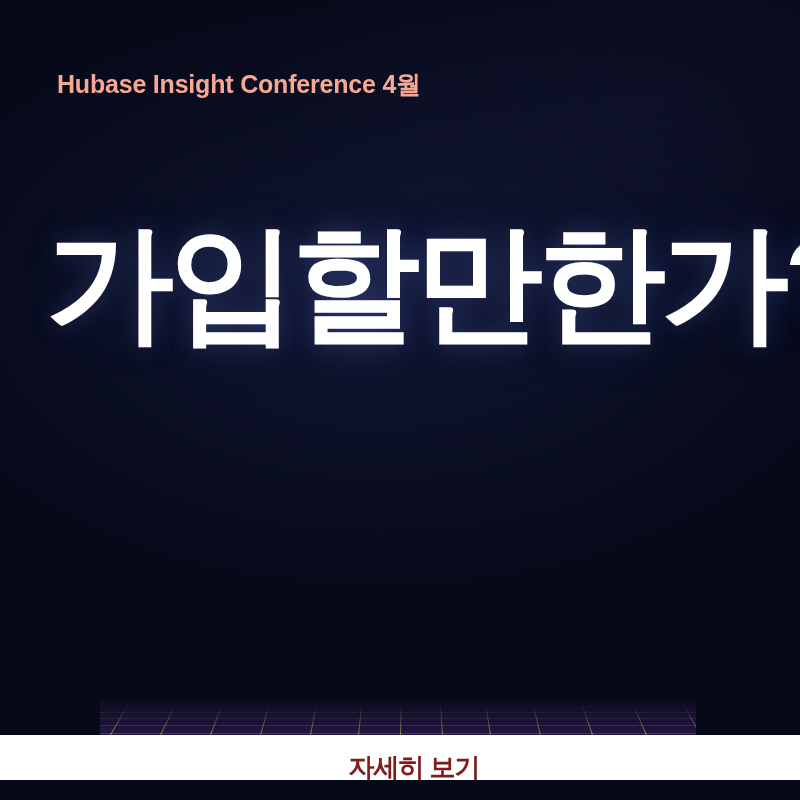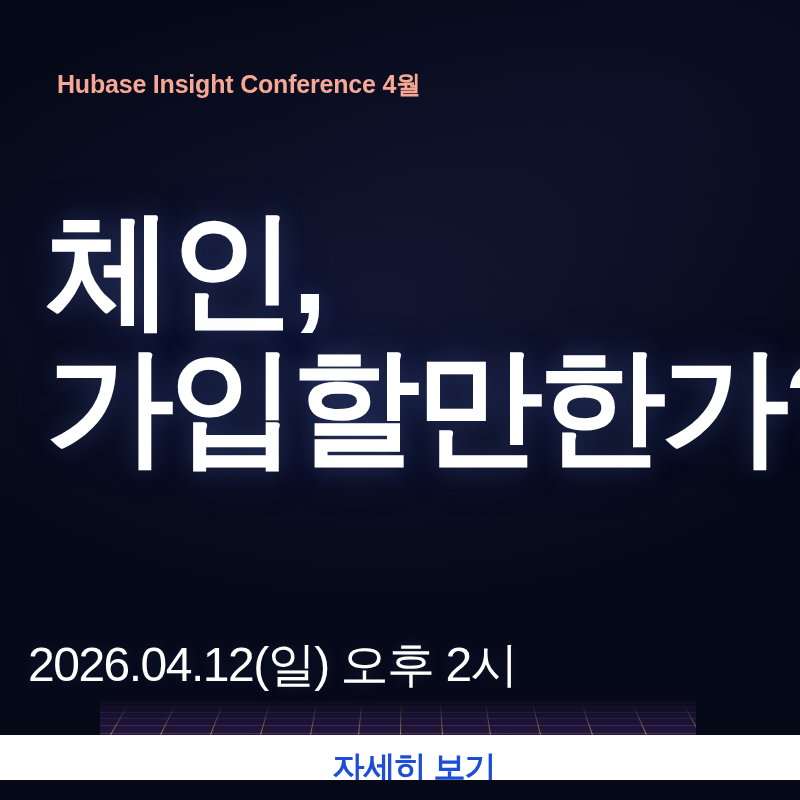--- a/index.html
+++ b/index.html
@@ -132,24 +132,24 @@
     right: 0;
     top: 735px;
     height: 65px;
     background: #ffffff;
     display: flex;
     align-items: center;
     justify-content: center;
     cursor: pointer;
   }
   .cta-bar .cta-label {
-    font-size: 32px;
+    font-size: 26px;
     font-weight: 800;
     letter-spacing: -1px;
-    color: #1d4ed8;
+    color: #7f1d1d;
   }
 </style>
 </head>
 <body>
 
 <div class="poster">
 
   <div class="bg-sheen"></div>
 
   <div class="grid-strip">
@@ -173,24 +173,22 @@
     <div class="vert" style="left:492px;  transform: rotate(-19deg);"></div>
     <div class="vert" style="left:546px;  transform: rotate(-24deg);"></div>
     <div class="vert" style="left:600px;  transform: rotate(-29deg);"></div>
 
     <div class="grid-fade"></div>
   </div>
 
   <div class="eyebrow">Hubase Insight Conference 4월</div>
 
   <div class="headline">
-    <div class="line line-1">체인,</div>
     <div class="line line-2">가입할만한가?</div>
   </div>
 
 
-  <div class="date-line">2026.04.12(일) 오후 2시</div>
 
   <div class="cta-bar">
     <span class="cta-label">자세히 보기</span>
   </div>
 
 </div>
 
 </body></html>

